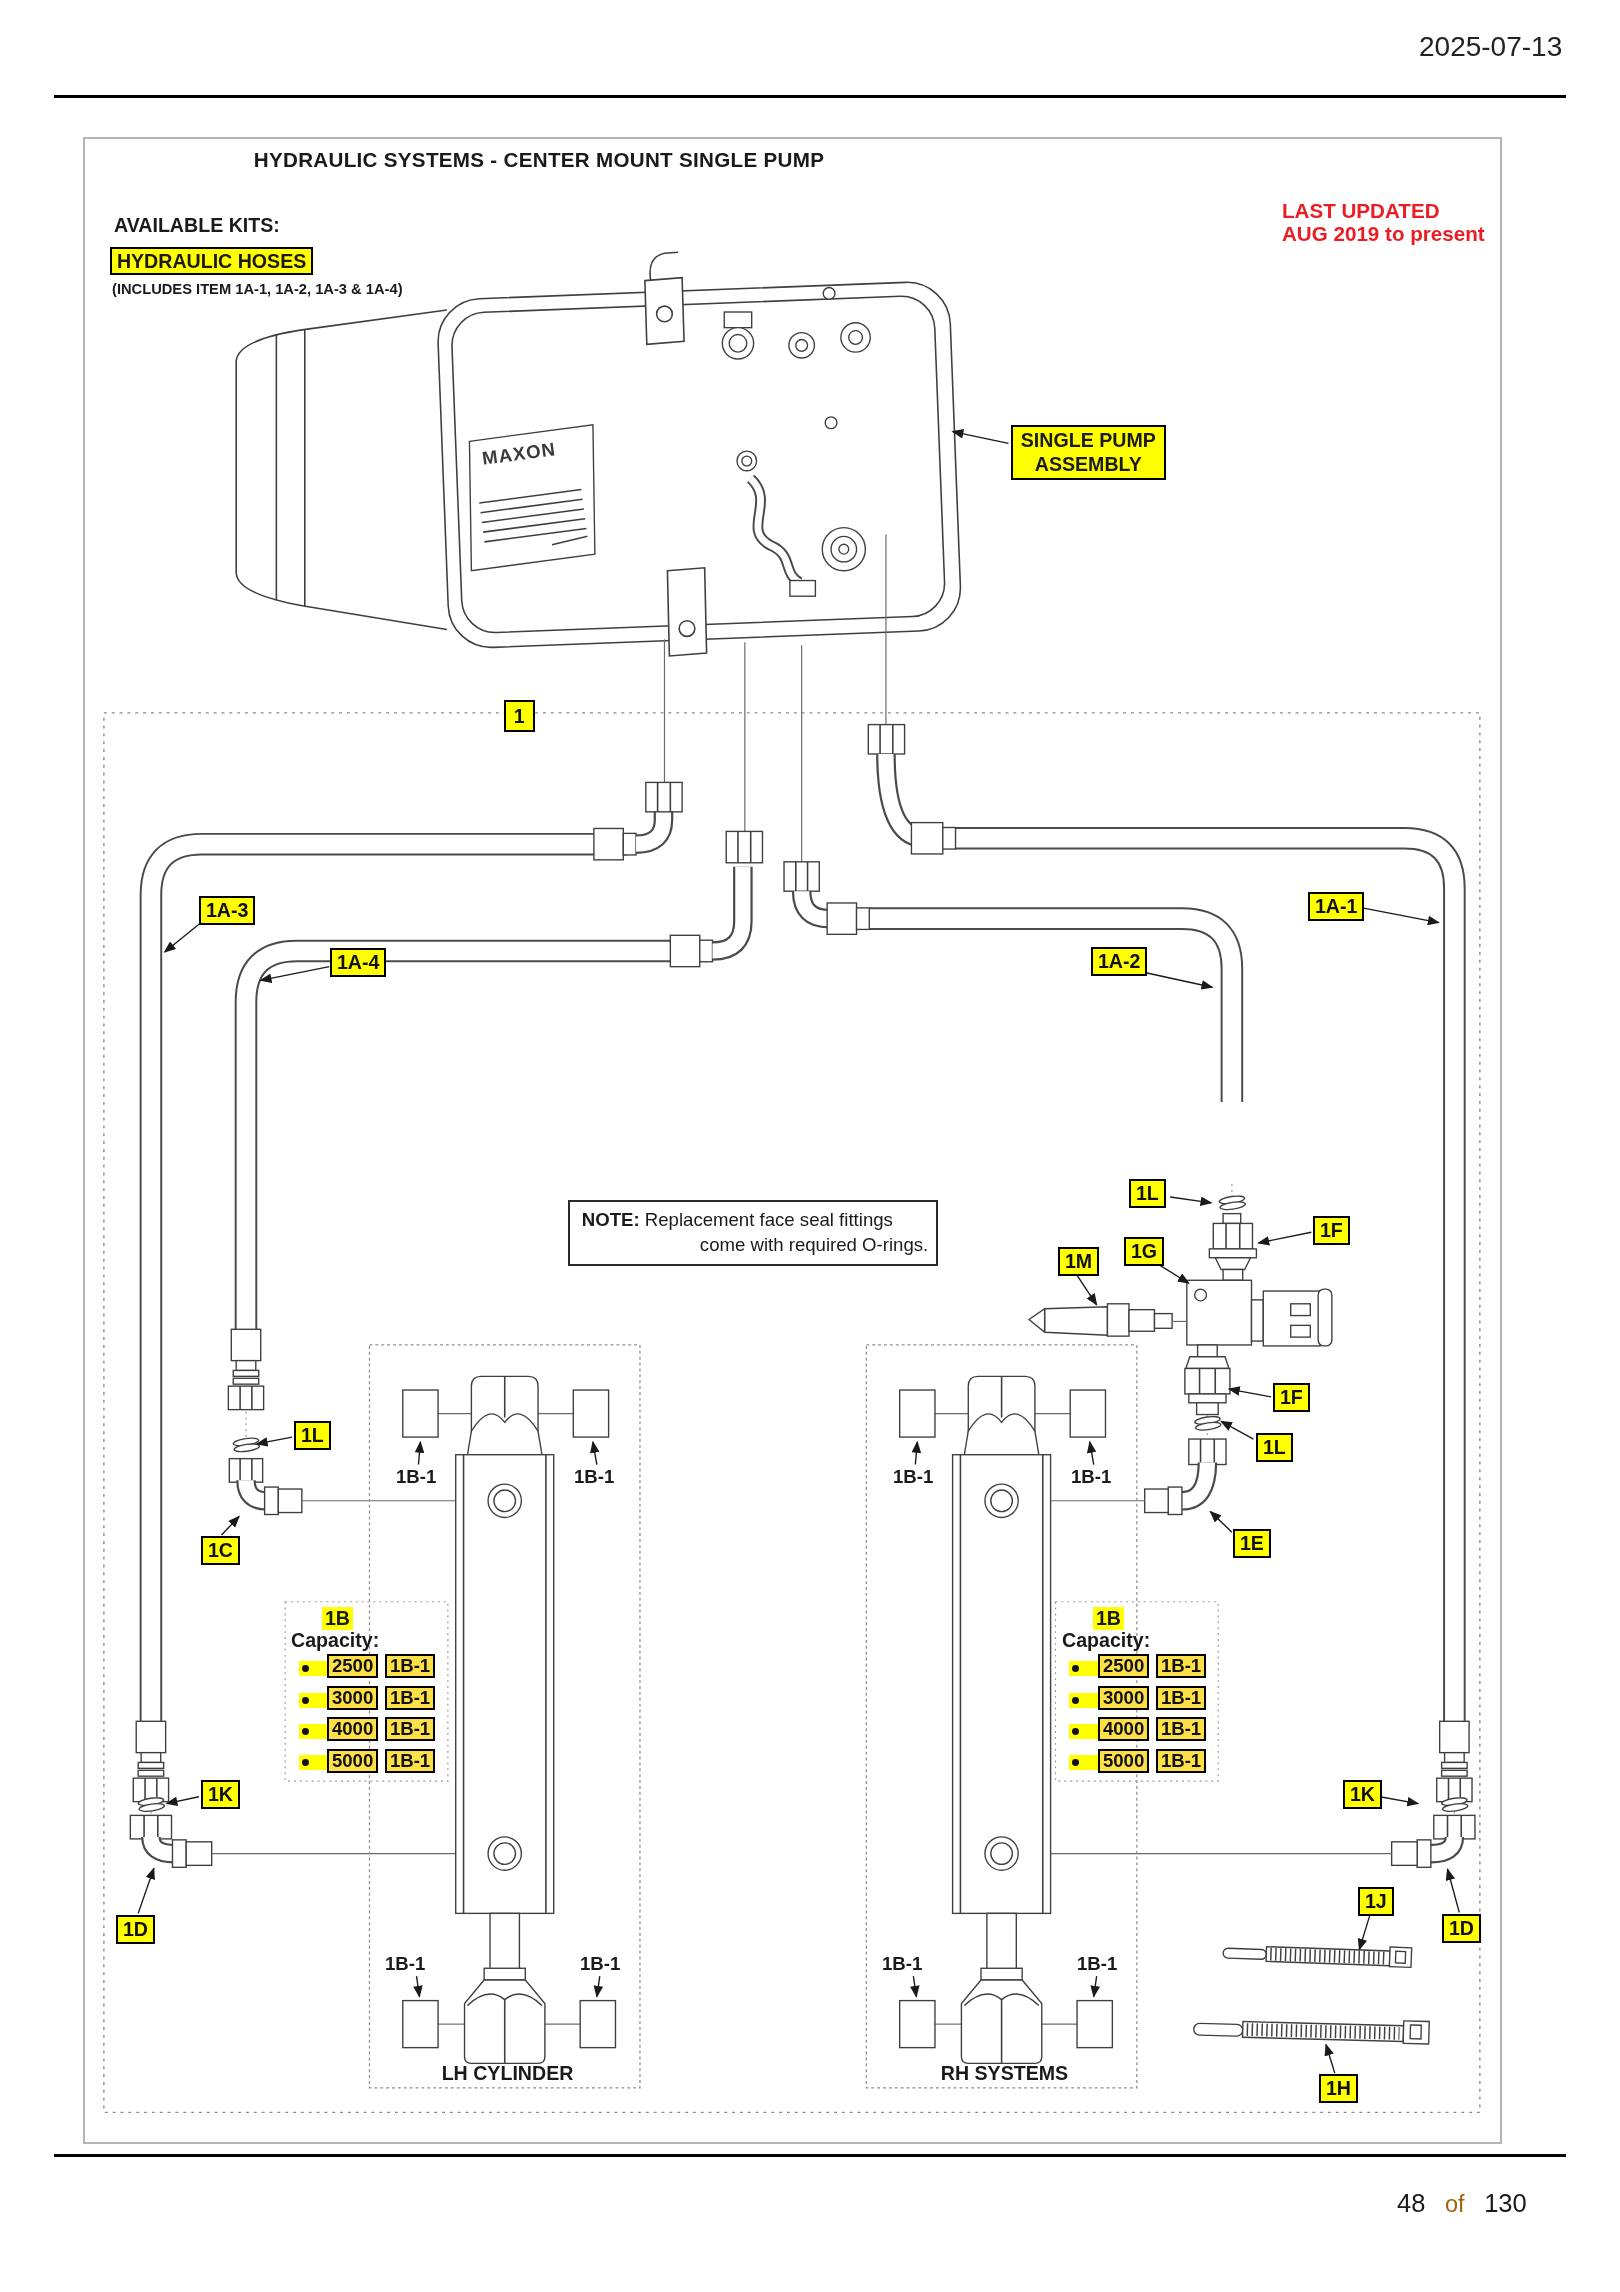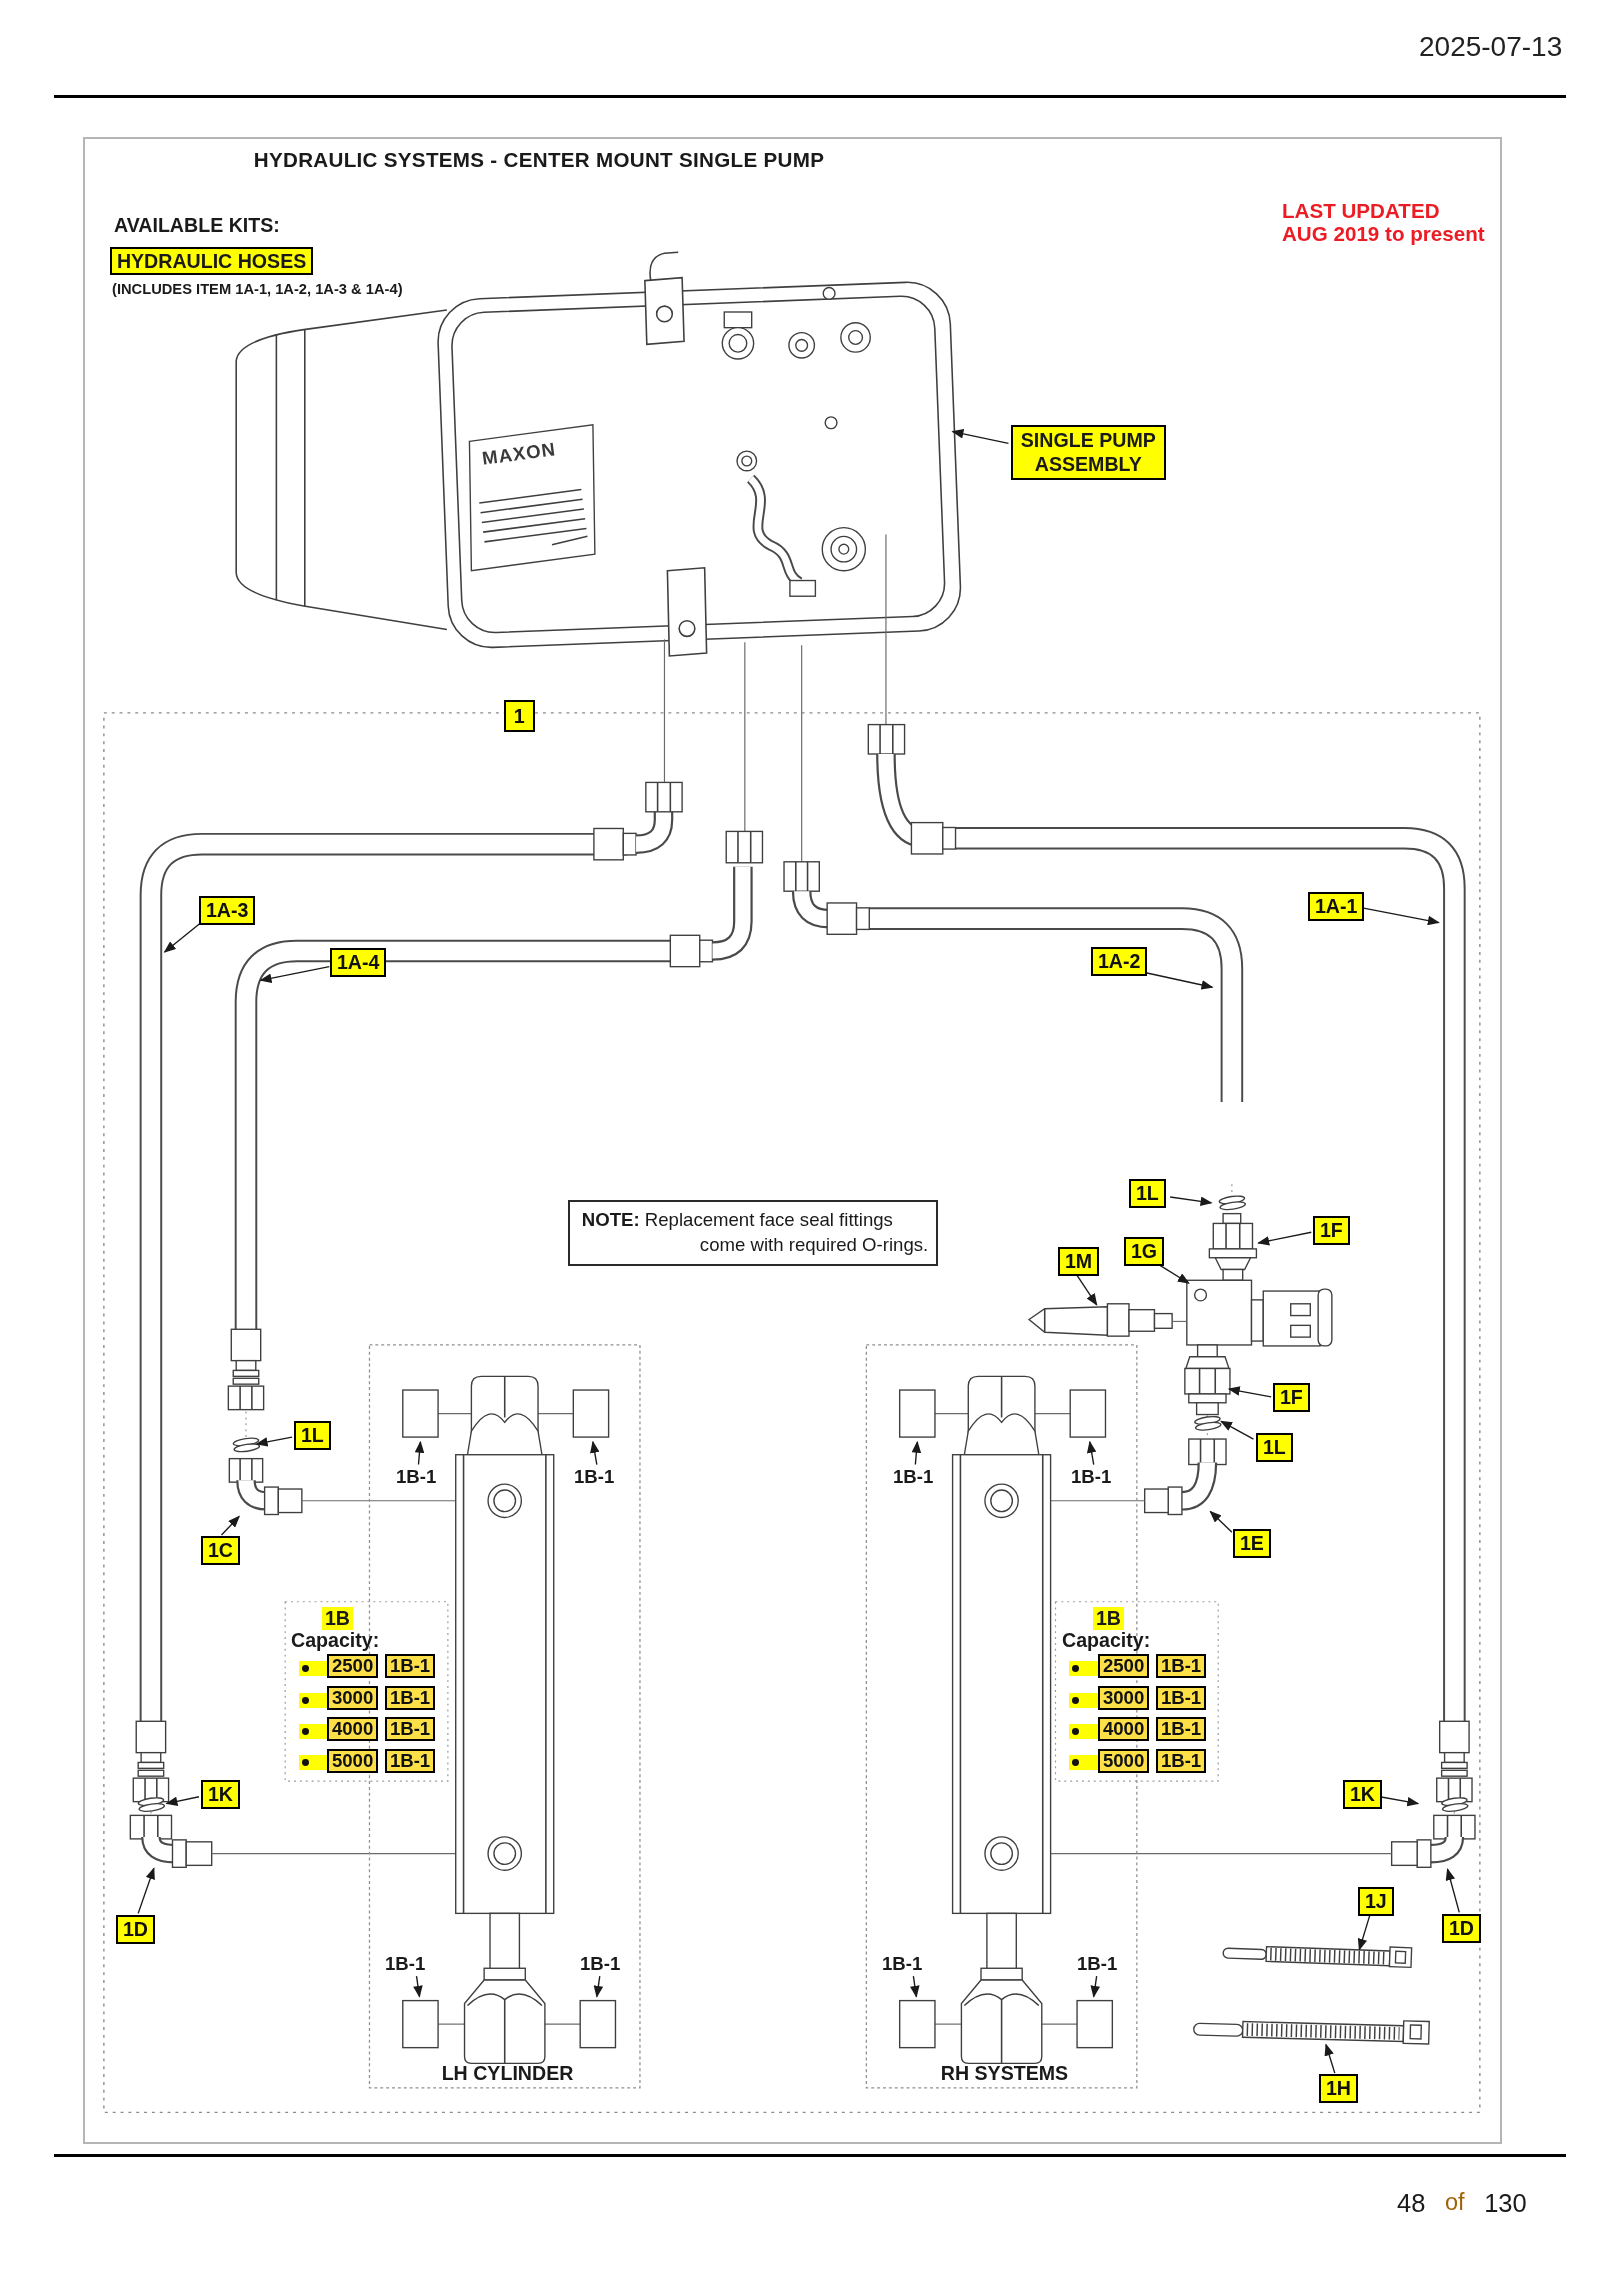--- a/index.html
+++ b/index.html
@@ -28,21 +28,21 @@
   .cap-code{position:absolute;font-size:19.6px;font-weight:bold;background:#ffff00;padding:0 2.9px;}
   .cap-head{position:absolute;font-size:19.6px;font-weight:bold;}
   .cap-bullet{position:absolute;width:29px;height:14.7px;background:#ffff00;}
   .cap-bullet i{position:absolute;left:2.9px;top:3.9px;width:6.9px;height:6.9px;border-radius:50%;background:#111;}
   .tag{position:absolute;background:#fde047;border:2.9px solid #000;color:#111;
        font-size:18.6px;font-weight:bold;line-height:1.1;padding:0 2.9px;white-space:nowrap;}
   .plabel{position:absolute;font-size:18.6px;font-weight:bold;white-space:nowrap;}
   .cyl-name{position:absolute;width:147px;text-align:center;font-size:19.6px;font-weight:bold;}
   .logo{position:absolute;left:482px;top:443px;font-size:18.6px;font-weight:bold;letter-spacing:1px;
         transform:rotate(-7.5deg);color:#3a3a3a;}
-  .footer{position:absolute;left:1397px;top:2189px;font-size:25.5px;display:flex;gap:19.6px;align-items:flex-start;}
+  .footer{position:absolute;left:1397px;top:2189px;font-size:25.5px;display:flex;gap:19.6px;align-items:flex-end;}
   .footer .sep{color:#a16207;font-size:23.5px;}
   
   .ln{fill:none;stroke:#3f3f3f;stroke-width:1.6;}
   .lnf{fill:#fff;stroke:#3f3f3f;stroke-width:1.6;}
   .lnf2{fill:#fff;stroke:#3f3f3f;stroke-width:1.4;}
   .thin{stroke:#6a6a6a;stroke-width:1.2;fill:none;}
   .dash{fill:none;stroke:#8a8a8a;stroke-width:1.4;stroke-dasharray:3 5;}
   .dashc{fill:none;stroke:#909090;stroke-width:1.3;stroke-dasharray:3 3;}
   .dash2{fill:none;stroke:#9a9a9a;stroke-width:1.2;stroke-dasharray:2 4;}
   .tube-o{fill:none;stroke:#4a4a4a;stroke-width:23;}

